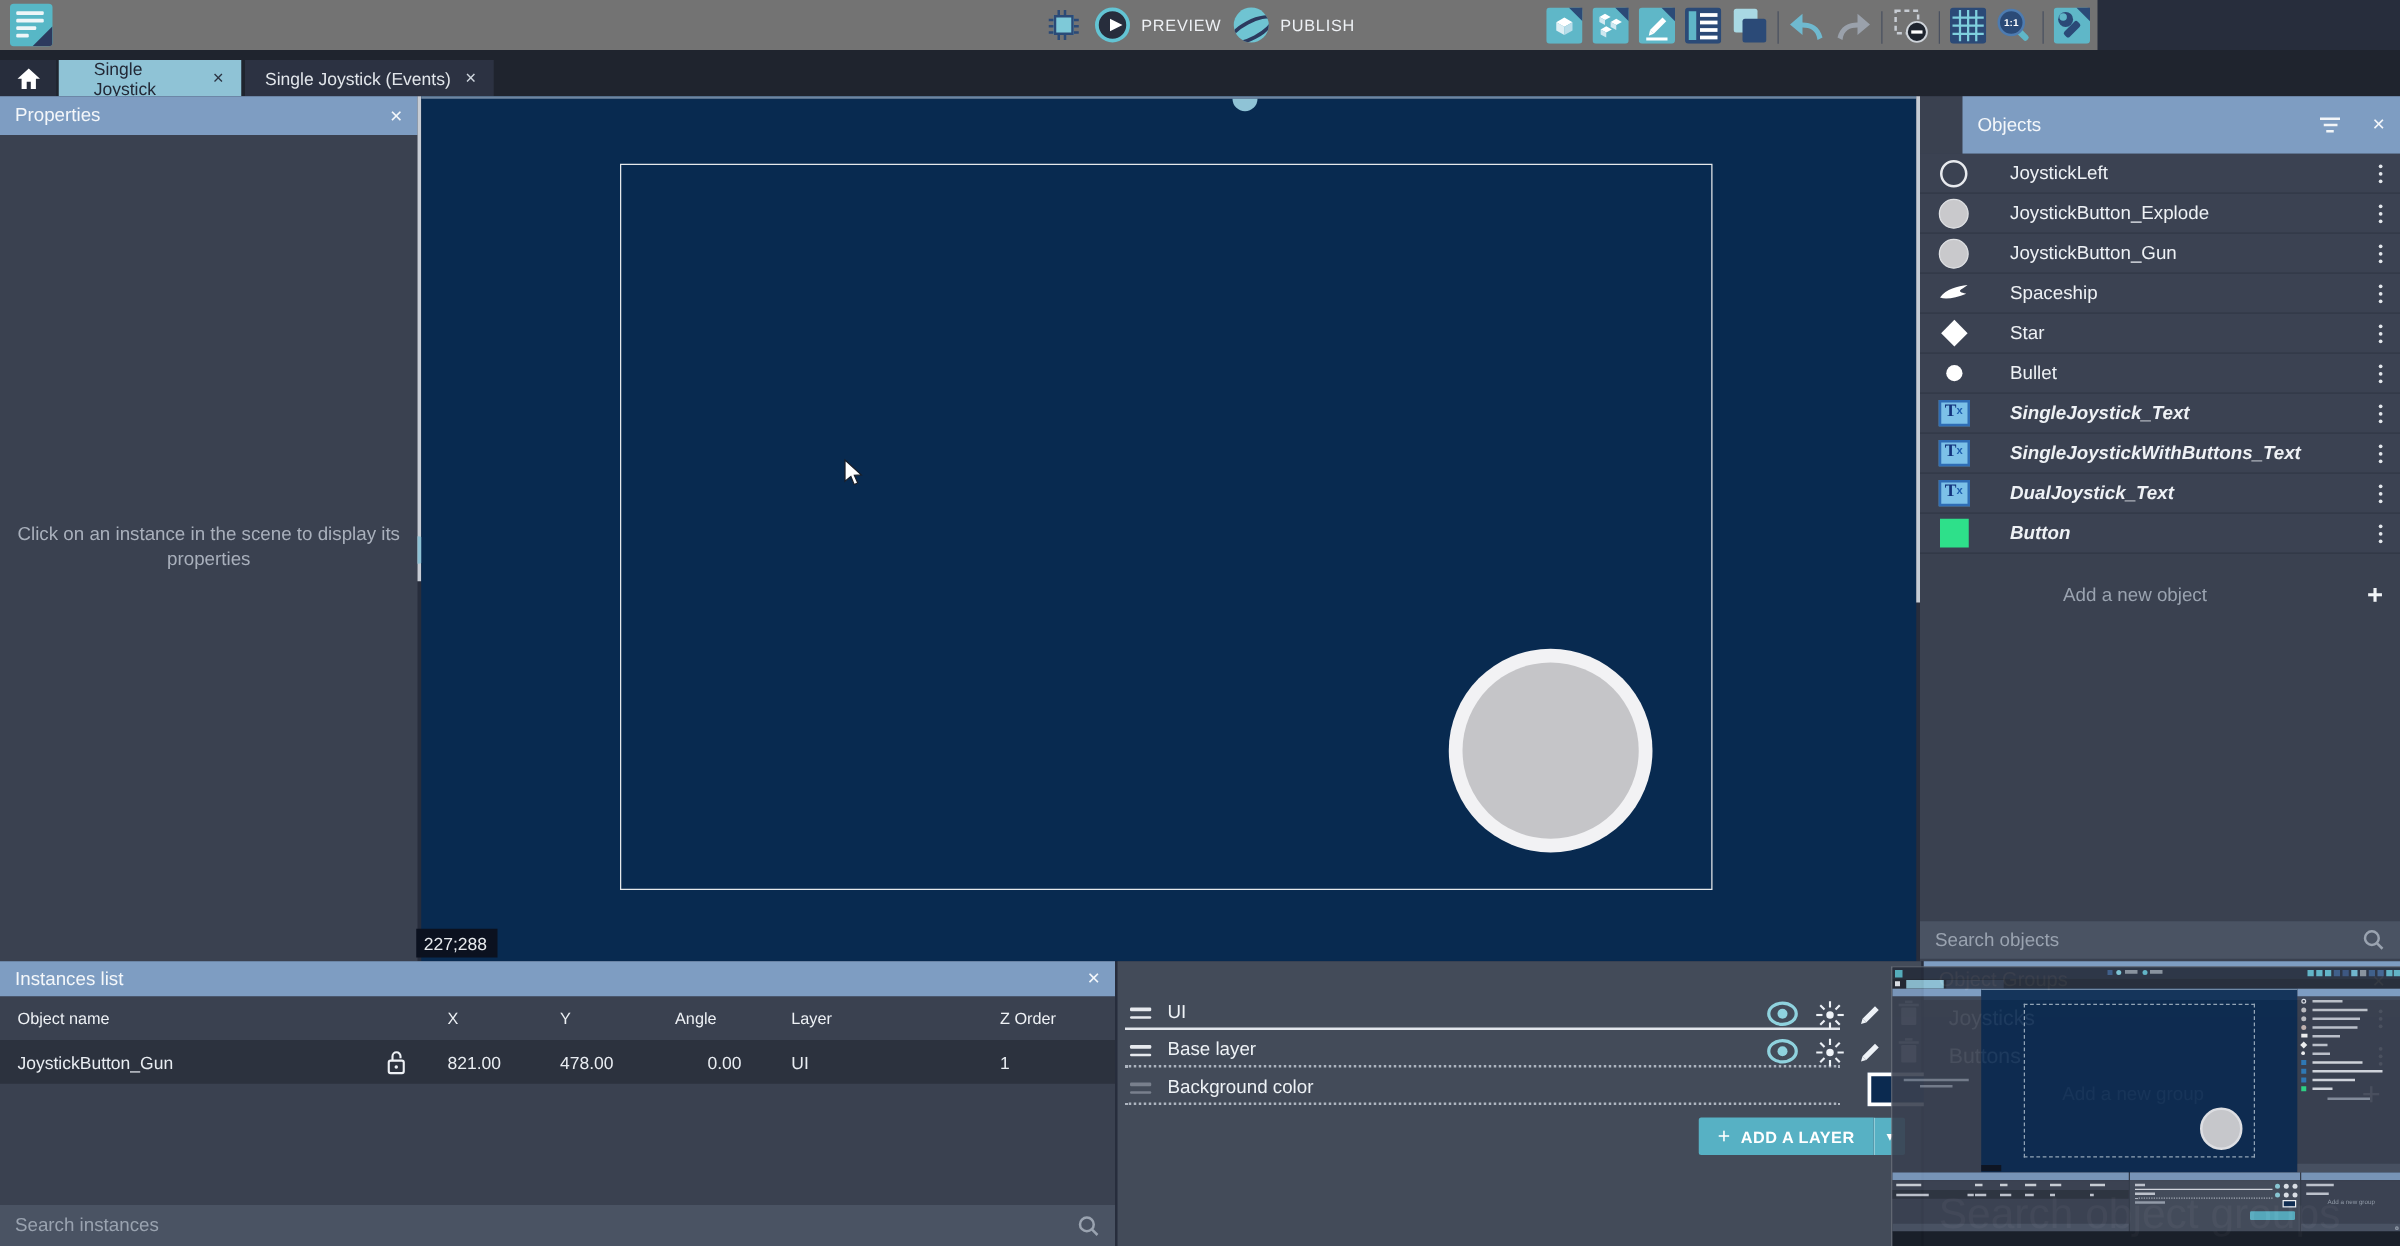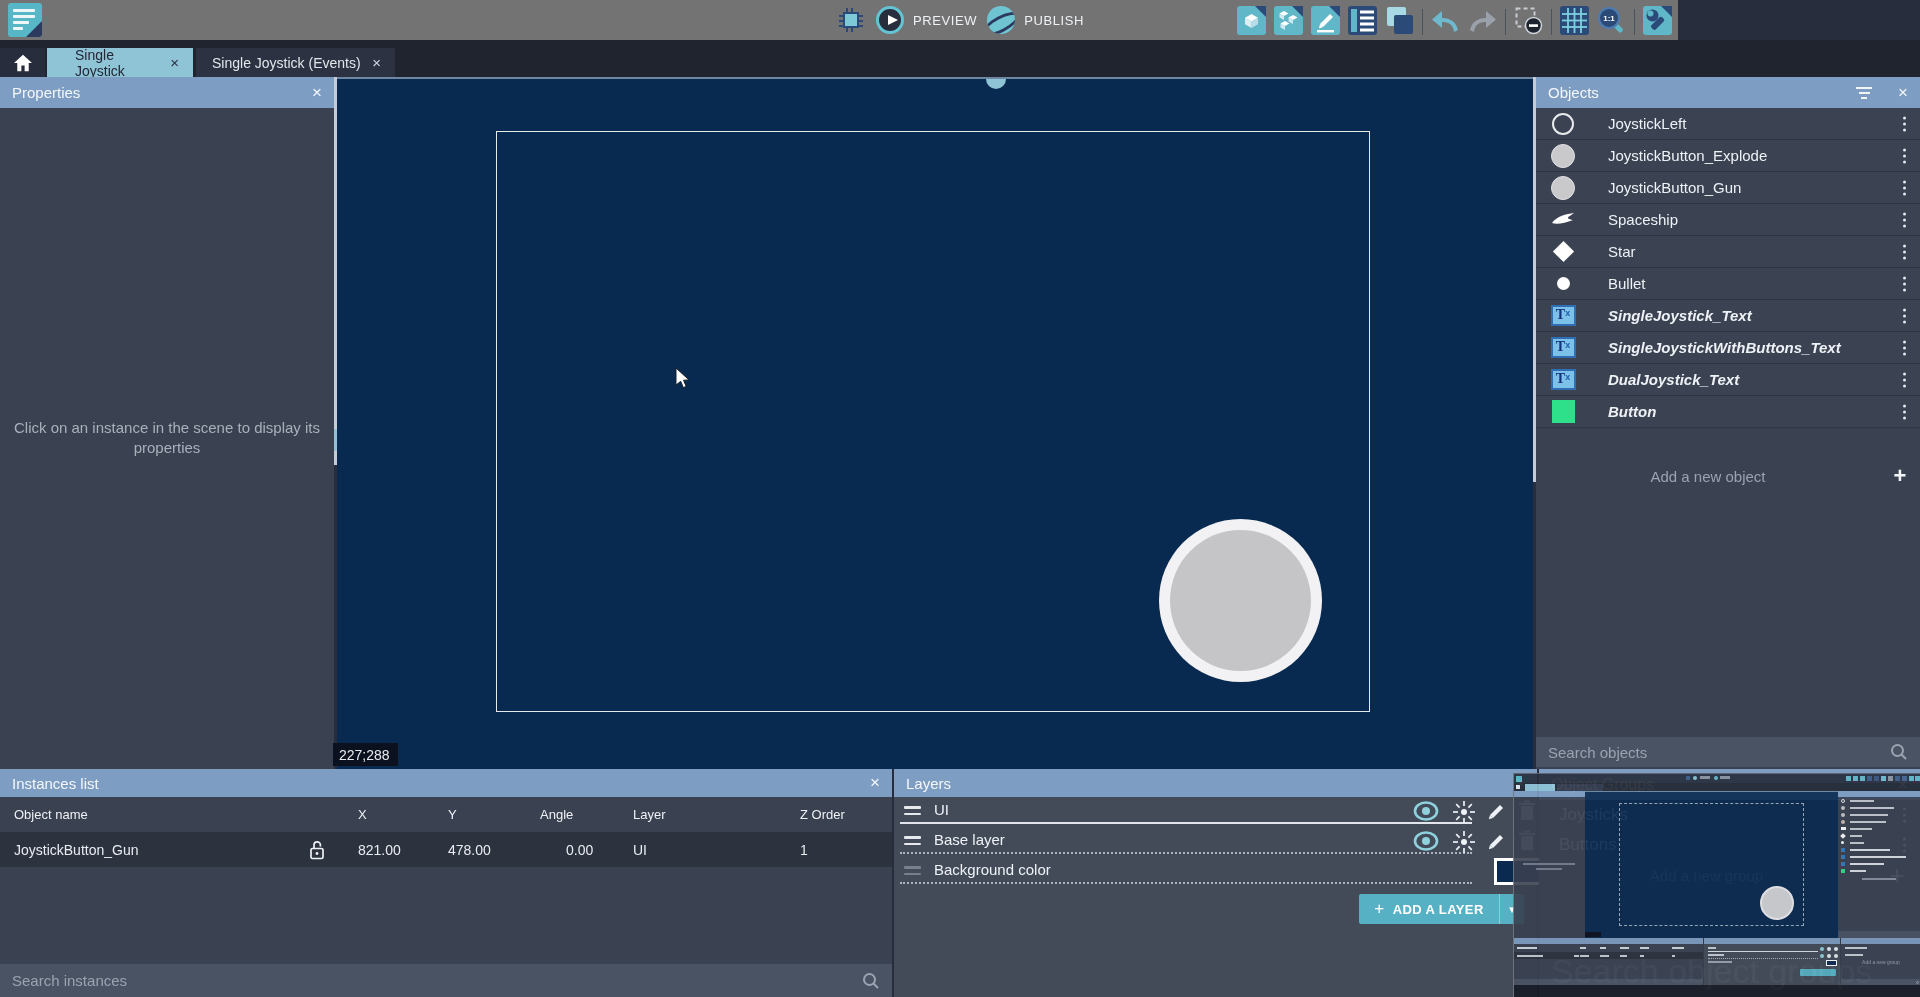--- a/index.html
+++ b/index.html
@@ -60,21 +60,21 @@
   #scene-rect { position:absolute; left:159px; top:52px; width:874px; height:581px; border:1px solid #e6e9eb; }
   #instance-circle { position:absolute; left:822px; top:440px; width:163px; height:163px; border-radius:50%; background:#f2f2f4; }
   #instance-circle .inner { position:absolute; left:11px; top:11px; right:11px; bottom:11px; border-radius:50%; background:#c5c5c8; }
   #canvas-top-handle { position:absolute; left:649px; top:0; width:20px; height:10px; background:#8fc3d6; border-radius:0 0 10px 10px; }
   #coord-label { position:absolute; left:-4px; top:664px; height:23px; background:#0b111f; color:#e8ebef; font-size:14px; display:flex; align-items:center; padding:0 8px 0 6px; }
   #mouse-cursor { position:absolute; left:338px; top:288px; z-index:60; }
   #right-splitter { position:absolute; left:1533px; top:77px; width:3px; height:405px; background:#c6ccd4; }
 
   
   #objects { position:absolute; left:1536px; top:77px; width:384px; height:692px; background:#3a4150; }
-  #objects .panel-header { height:31px; }
+  #objects .panel-header { height:46px;margin-left:34px; }
   #filter-icon { margin-left:auto; margin-right:26px; display:flex; flex-direction:column; align-items:center; gap:3px; }
   #filter-icon div { height:2px; background:#f2f5f8; }
   #objects .panel-header .x { margin-left:0; }
   .obj-row { height:32px; display:flex; align-items:center; background:#3b4252; border-bottom:1px solid #303744; padding-left:14px; position:relative; }
   .obj-icon { width:26px; height:26px; display:flex; align-items:center; justify-content:center; flex:none; }
   .obj-label { margin-left:32px; font-size:15px; color:#eef1f5; }
   .obj-label.it { font-weight:bold; font-style:italic; }
   .kebab { position:absolute; right:14px; top:50%; transform:translateY(-50%); display:flex; flex-direction:column; gap:3px; }
   .kebab i { width:3px; height:3px; border-radius:50%; background:#e3e7ec; }
   .icon-ring { width:22px; height:22px; border:2px solid #e8eaee; border-radius:50%; }
@@ -486,24 +486,20 @@
     <div class="search-bar">
       <input placeholder="Search instances" style="">
       <svg class="mag" width="18" height="18" viewBox="0 0 18 18">
         <circle cx="7.5" cy="7.5" r="5.5" fill="none" stroke="#9aa3b0" stroke-width="2"></circle>
           <line x1="11.5" y1="11.5" x2="16" y2="16" stroke="#9aa3b0" stroke-width="2"></line>
       </svg>
     </div>
   </div>
 
   <div id="layers">
-    <div class="panel-header">
-      <span>Layers</span>
-      <span class="x">×</span>
-    </div>
 
     <div class="layer-row" style="top:28px;">
       <div class="layer-handle">
           <div></div>
           <div></div>
         </div>
       <span class="layer-label">UI</span>
       <div class="layer-line solidline"></div>
       <svg class="lyr-ico" style="left:518px;" width="28" height="22" viewBox="0 0 28 22">
         <ellipse cx="14" cy="11" rx="11" ry="8.5" fill="none" stroke="#8fd2de" stroke-width="2.6"></ellipse>

